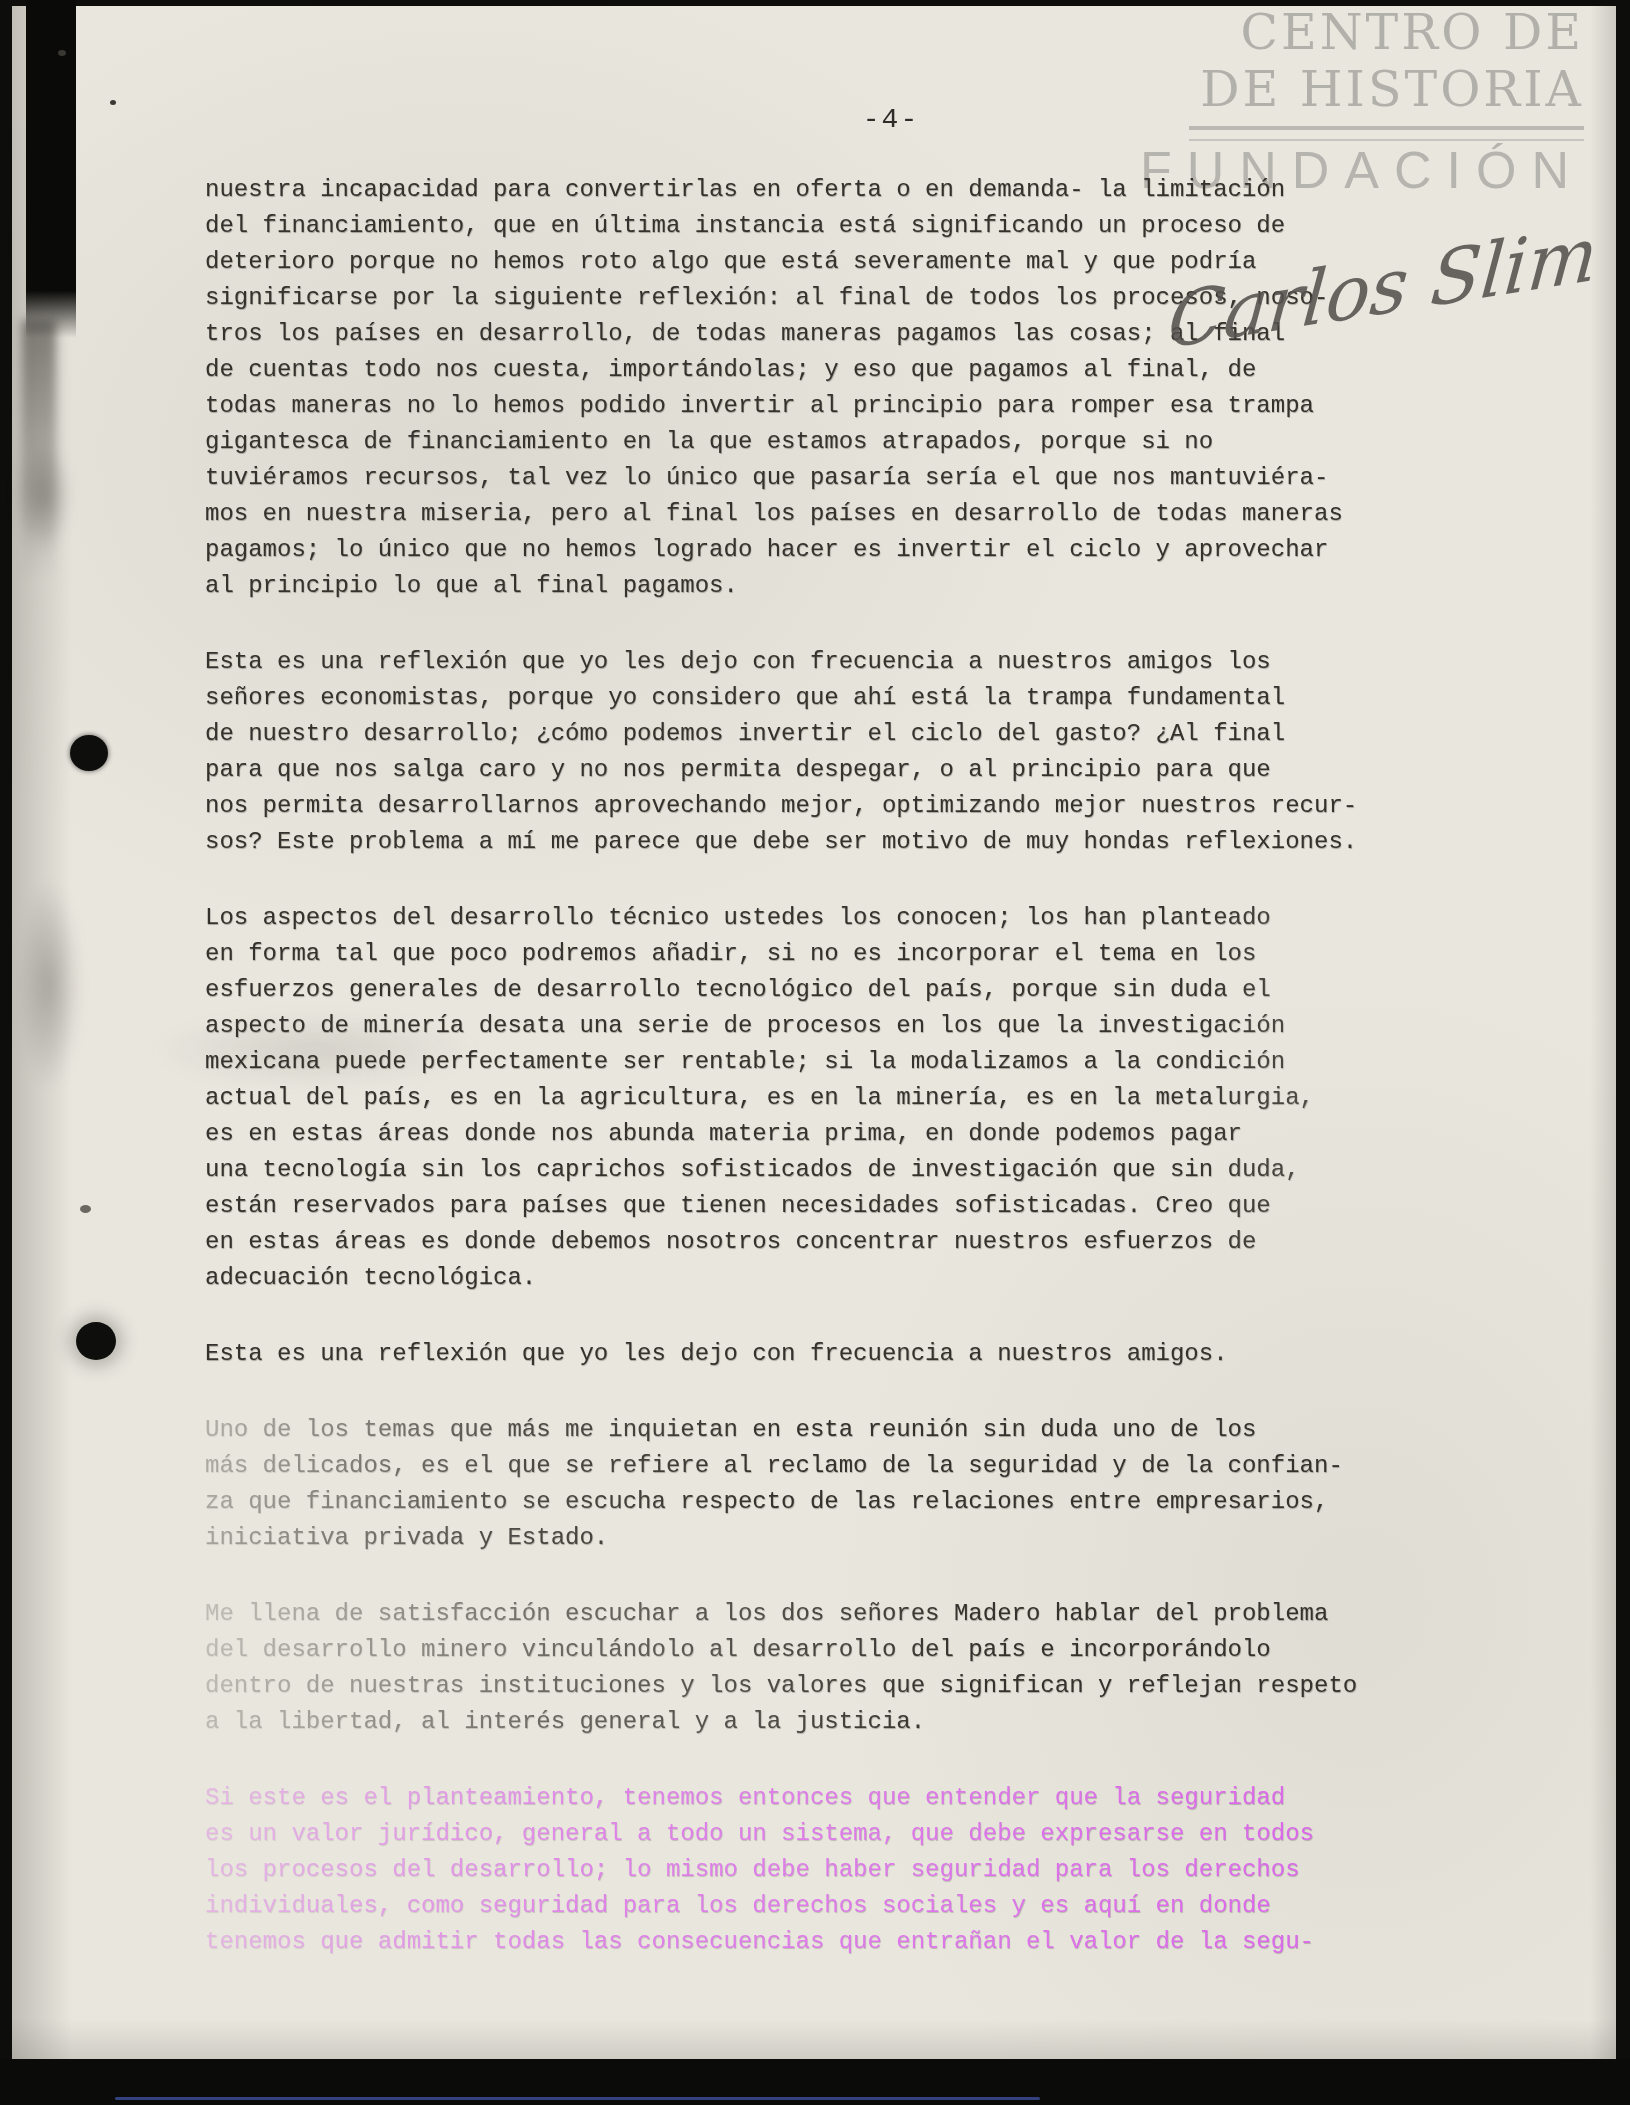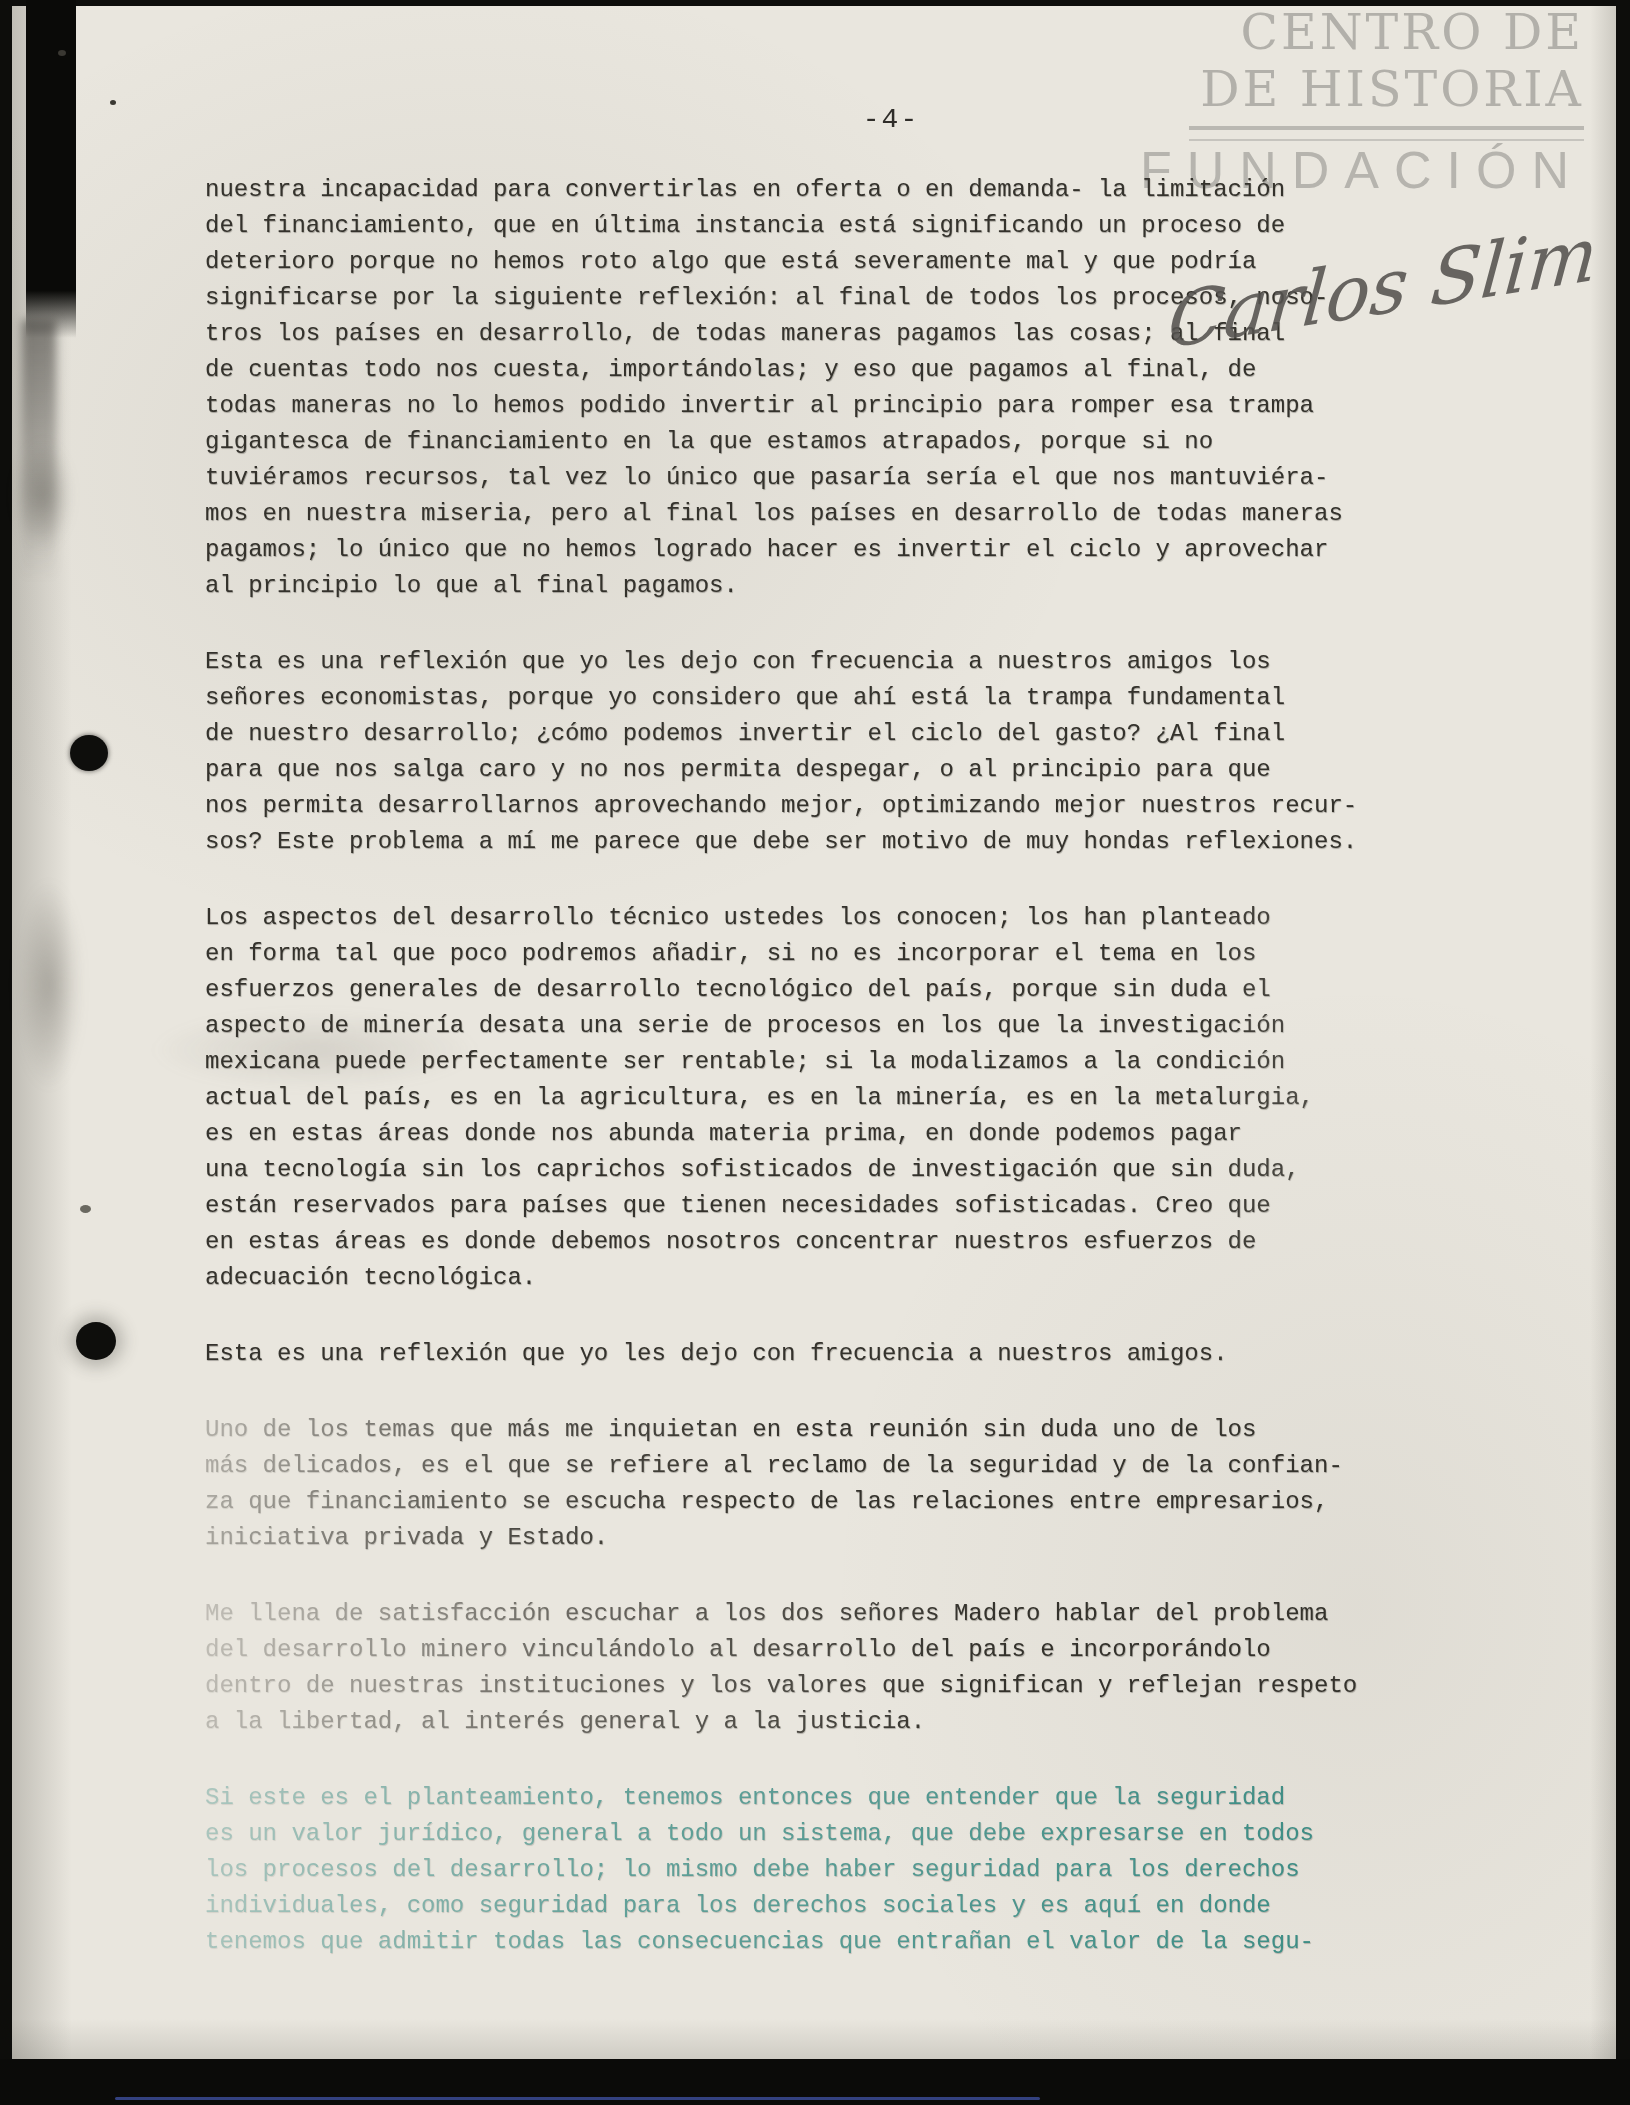--- a/index.html
+++ b/index.html
@@ -94,21 +94,21 @@
   }
   .fade-left-1 {
     -webkit-mask-image: linear-gradient(105deg, rgba(0,0,0,0.30) 0%, rgba(0,0,0,0.85) 22%, #000 42%);
             mask-image: linear-gradient(105deg, rgba(0,0,0,0.30) 0%, rgba(0,0,0,0.85) 22%, #000 42%);
   }
   .fade-left-2 {
     -webkit-mask-image: linear-gradient(100deg, rgba(0,0,0,0.22) 0%, rgba(0,0,0,0.70) 26%, #000 55%);
             mask-image: linear-gradient(100deg, rgba(0,0,0,0.22) 0%, rgba(0,0,0,0.70) 26%, #000 55%);
   }
   .fade-all {
-    color: #0f766e;
+    color: #d946ef;
     -webkit-mask-image: linear-gradient(100deg, rgba(0,0,0,0.28) 0%, rgba(0,0,0,0.62) 30%, rgba(0,0,0,0.85) 100%);
             mask-image: linear-gradient(100deg, rgba(0,0,0,0.28) 0%, rgba(0,0,0,0.62) 30%, rgba(0,0,0,0.85) 100%);
   }
 
   
   .hole { position: absolute; border-radius: 50%; background: #0e0e0c; z-index: 4; }
   .hole-1 { left: 70px; top: 735px; width: 38px; height: 36px;
             box-shadow: 0 0 4px 1px rgba(30,28,26,0.5); }
   .hole-2 { left: 76px; top: 1322px; width: 40px; height: 38px;
             box-shadow: 0 0 16px 7px rgba(70,68,62,0.30); }

